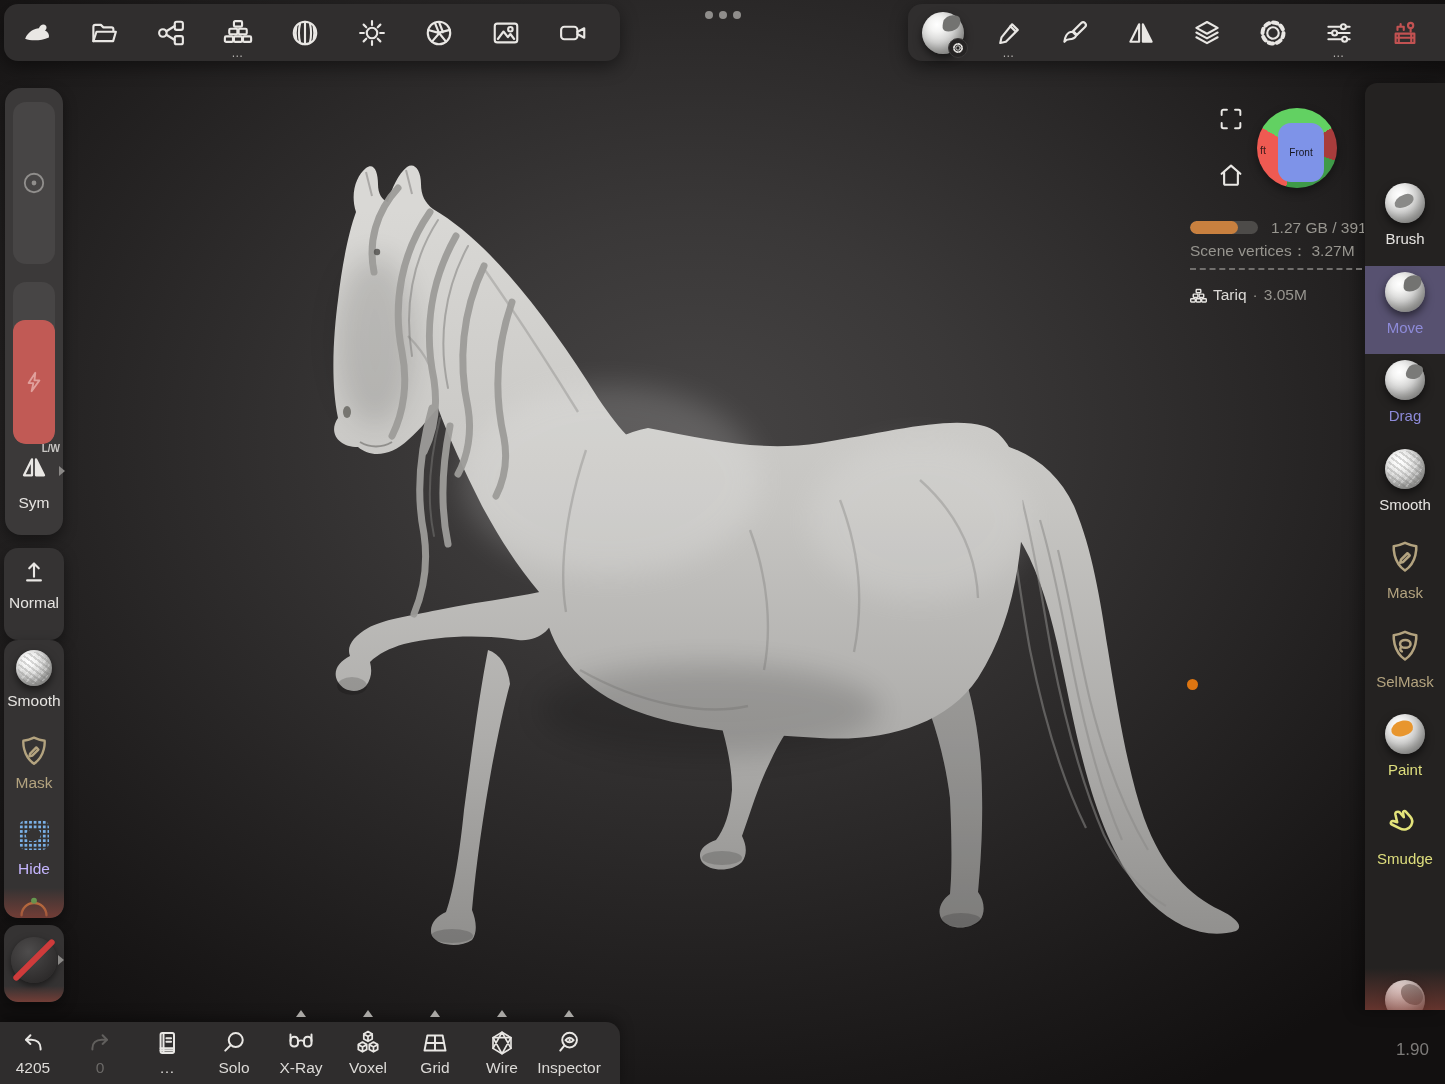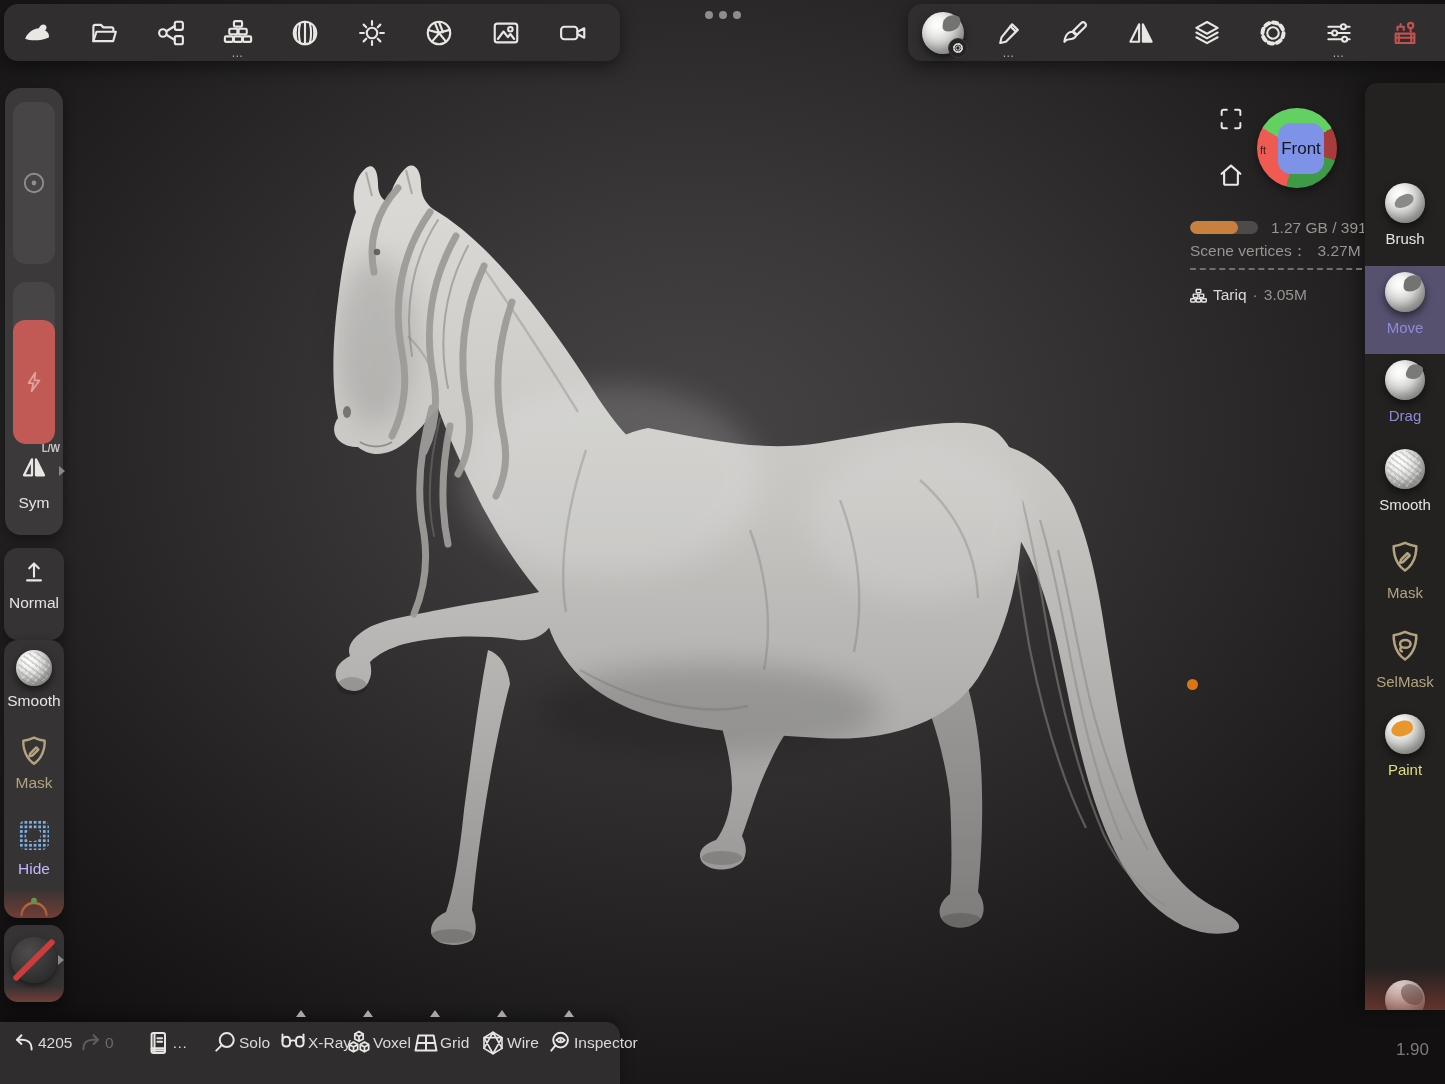--- a/index.html
+++ b/index.html
@@ -90,39 +90,39 @@
     box-shadow:0 3px 7px rgba(0,0,0,.5);}
   .nomat-slash{position:absolute;left:2px;top:32px;width:56px;height:6px;background:#cf3b3b;border-radius:3px;transform:rotate(-45deg);}
   .hide-icon{width:30px;height:30px;position:relative;display:inline-block;
     background-image:radial-gradient(circle, #7ab0e6 1.3px, transparent 1.6px);background-size:4.6px 4.6px;
     clip-path:inset(0 round 7px);}
   .hide-icon i{position:absolute;left:7px;top:9px;width:15px;height:12px;background:#353333;border-radius:45% 55% 50% 50%;transform:rotate(-20deg);}
 
   
   .bot-bar{left:0;top:1022px;width:610px;height:62px;background:#2f2d2d;border-radius:0 14px 0 0;
     display:flex;align-items:flex-start;padding:5px 0 0 10px;gap:21px;box-shadow:0 -4px 14px rgba(0,0,0,.35);}
-  .bslot{width:46px;flex:none;display:flex;flex-direction:row;align-items:center;text-align:center;}
+  .bslot{width:46px;flex:none;display:flex;flex-direction:column;align-items:center;text-align:center;}
   .bicon{height:31px;display:flex;align-items:center;justify-content:center;}
   .blabel{font-size:15.5px;color:#dcdad7;margin-top:1px;white-space:nowrap;}
   .blabel.dim{color:#6b6967;}
   .caret{position:absolute;top:1010px;width:0;height:0;border-left:5px solid transparent;border-right:5px solid transparent;border-bottom:7px solid #a9a7a4;}
 
   
   .mem-bar{left:1190px;top:221px;width:68px;height:13px;background:#4d4b49;border-radius:7px;overflow:hidden;}
   .mem-fill{height:100%;border-radius:7px;}
   .mem-text{left:1271px;top:219px;width:93px;overflow:hidden;white-space:nowrap;font-size:15.5px;color:#97958f;}
   .scene-text{left:1190px;top:241px;font-size:15.5px;color:#97958f;white-space:nowrap;}
   .dash-sep{left:1190px;top:268px;width:172px;border-top:2px dashed #716f6d;}
   .obj-row{left:1190px;top:286px;display:flex;align-items:center;gap:6px;font-size:15.5px;color:#97958f;}
   .obj-name{color:#dcdad7;}
   .gizmo{left:1257px;top:108px;width:80px;height:80px;border-radius:50%;
     background:conic-gradient(from 0deg, #62d162 0deg 60deg, #a83c3c 60deg 108deg, #3f9a48 108deg 196deg, #ef5a52 196deg 300deg, #62d162 300deg 360deg);
     box-shadow:0 4px 10px rgba(0,0,0,.4);}
-  .gizmo-face{position:absolute;left:21px;top:15px;width:46px;height:51px;background:#7e93e8;border-radius:13px;
-    display:flex;align-items:center;justify-content:center;font-size:17px;color:#16161e;}
+  .gizmo-face{position:absolute;left:21px;top:15px;width:46px;height:59px;background:#7e93e8;border-radius:13px;
+    display:flex;align-items:center;justify-content:center;font-size:10px;color:#16161e;}
   .gizmo-left{position:absolute;left:3px;top:36px;font-size:11px;color:#401c1c;}
   .zoom-label{right:16px;top:1040px;font-size:17px;color:#7d7b79;}
 </style>
 </head>
 <body>
 
 <div class="canvas">
   <svg class="abs" style="left:280px;top:150px" width="990" height="800" viewBox="0 0 990 800">
     <defs>
       <linearGradient id="hg" gradientUnits="userSpaceOnUse" x1="0" y1="60" x2="0" y2="800">
@@ -376,20 +376,28 @@
   <div class="rtool" style="top:537px">
     <span class="svg-wrap">
       <svg class="ic tan" width="36" height="36" viewBox="0 0 24 24">
         <path d="M12 2.6 c2.6 1.2 5.2 1.9 7.5 2.2 0 0 .9 10.6-7.5 16.2 C3.6 15.4 4.5 4.8 4.5 4.8 6.8 4.5 9.4 3.8 12 2.6 Z"></path>
         <ellipse cx="12.2" cy="10.6" rx="3.5" ry="2.6"></ellipse>
         <path d="M9.6 12.6 c-1.2 1.2-.8 2.6.3 3"></path>
       </svg>
     </span>
     <div class="lbl lbl-tan">SelMask</div>
   </div>
+  <div class="rtool" style="top:714px">
+    <span class="svg-wrap">
+      <svg class="ic yellow" width="36" height="36" viewBox="0 0 24 24">
+        <path d="M7 4.5 c-1 0-1.6.8-1.4 1.8 l1.2 5.2 -2.6-.8 c-1.5-.4-2.3 1.6-.9 2.3 l5.2 2.6 c2.8 1.4 6.2.6 7.6-2 1-1.8.8-4.2-.6-5.8 l-3-3.4 c-.7-.8-2-.2-1.8.9 l.5 2.9 -2.7-3.2 c-.4-.4-.9-.6-1.5-.5 Z"></path>
+      </svg>
+    </span>
+    <div class="lbl lbl-yellow">Smudge</div>
+  </div>
   <div class="rtool" style="top:891px">
     <span class="sph-wrap sphere">
         <span class="deco-planar" style="transform:rotate(40deg)"></span>
       </span>
   </div>
   <div class="rfade"></div>
 </div>
 
 <div class="lpanel p-sliders">
   <div class="track track1">
@@ -471,21 +479,21 @@
   <div class="gizmo-face">Front</div>
   <span class="gizmo-left">ft</span>
 </div>
 
 <div class="abs mem-bar">
   <div class="mem-fill" style="width:70%;background:#c8803f"></div>
 </div>
 <div class="abs mem-text">1.27 GB / 391 M</div>
 <div class="abs scene-text">
   <span>Scene vertices：</span>
-  <span style="margin-left:6px">3.27M</span>
+  <span style="margin-left:0">3.27M</span>
 </div>
 <div class="abs dash-sep"></div>
 <div class="abs obj-row">
   <svg class="ic" width="17" height="17" viewBox="0 0 24 24" style="stroke-width:2">
     <rect x="8.75" y="3.5" width="6.5" height="4.6" rx="1"></rect>
     <rect x="4.6" y="10" width="6.5" height="4.6" rx="1"></rect>
       <rect x="12.9" y="10" width="6.5" height="4.6" rx="1"></rect>
     <rect x="1" y="16.5" width="6.5" height="4.6" rx="1"></rect>
       <rect x="8.75" y="16.5" width="6.5" height="4.6" rx="1"></rect>
       <rect x="16.5" y="16.5" width="6.5" height="4.6" rx="1"></rect>

